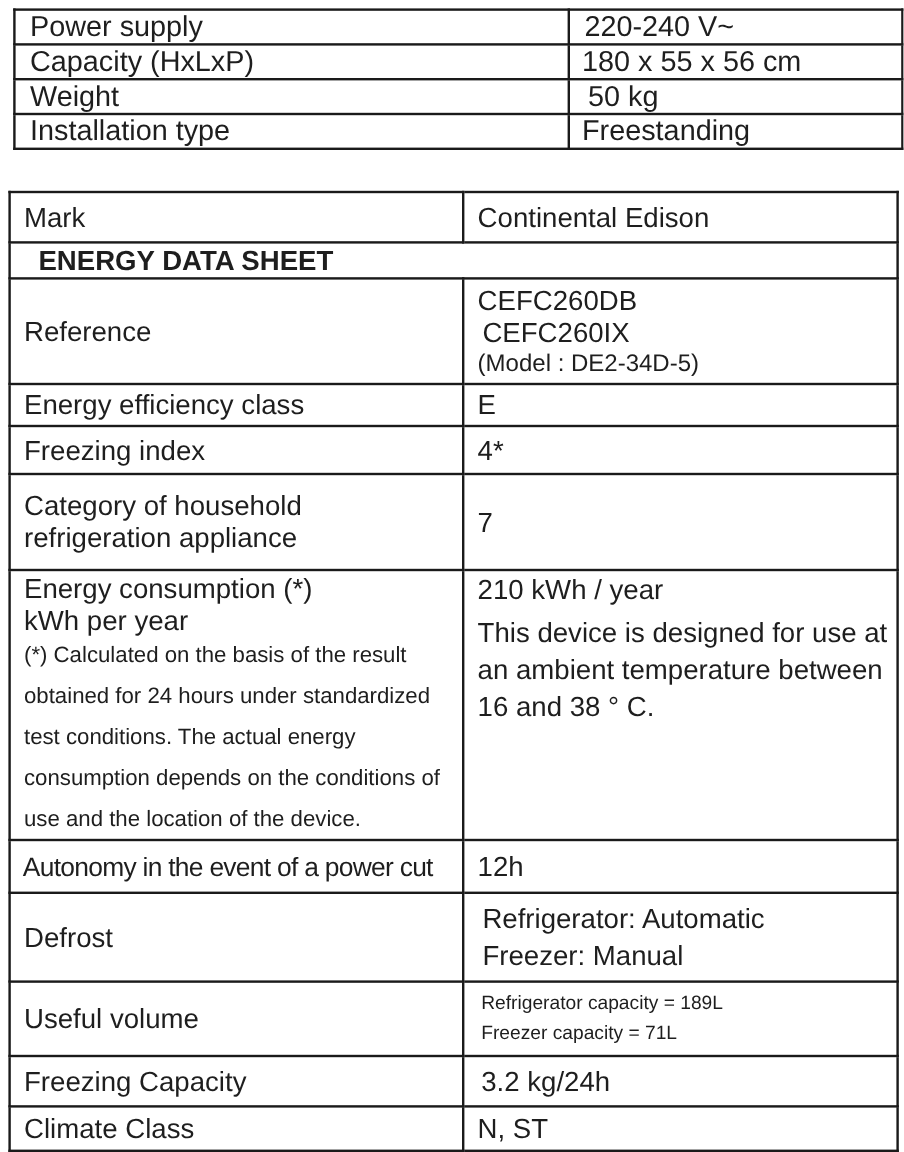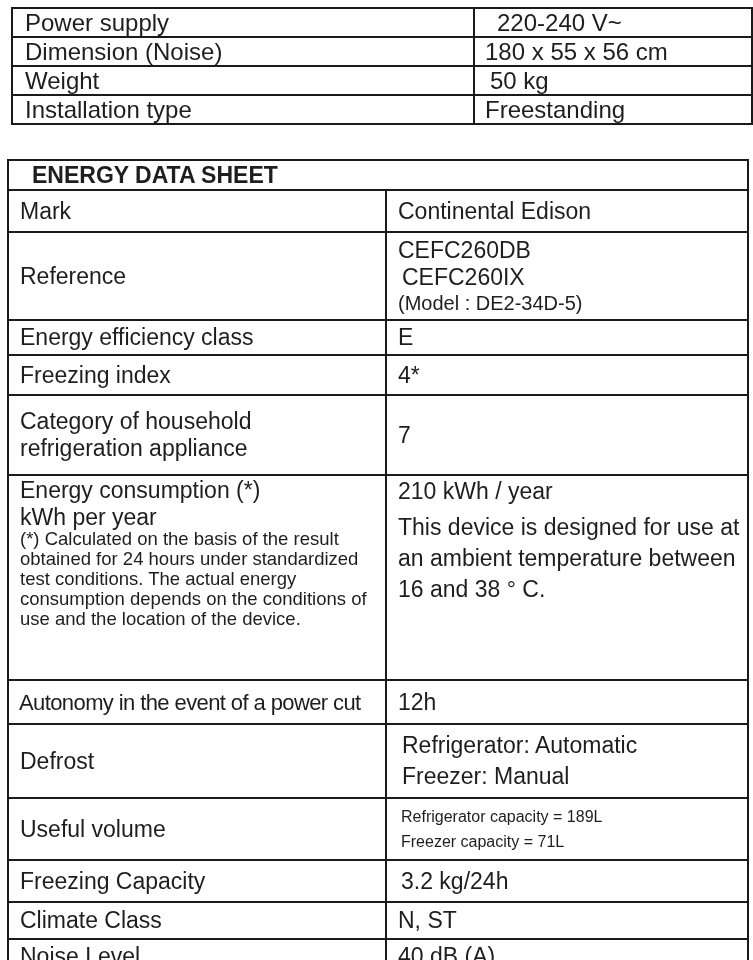--- a/index.html
+++ b/index.html
@@ -15,63 +15,63 @@
   #spec-table td.k { padding-left: 12px; }
   #spec-table td.v { padding-left: 10px; }
 
   #energy-table { left: 7px; top: 159px; width: 740px; }
   #energy-table td { font-size: 23px; line-height: 27px; }
   #energy-table td.k { padding-left: 11px; }
   #energy-table td.v { padding-left: 11px; }
   .hdr { font-weight: bold; padding-left: 23px !important; height: 28px; font-size: 23px; }
 
   .sm { font-size: 20px; line-height: 25px; }
-  .note { font-size: 18.5px; line-height: 20px; }
+  .note { font-size: 18.5px; line-height: 34px; }
   .narrow { letter-spacing: -0.6px; margin-left: 38px; }
 </style>
 </head>
 <body>
 
 <table id="spec-table">
   <colgroup>
       <col style="width:462px">
       <col style="width:278px">
     </colgroup>
   <tbody>
       <tr>
     <td class="k">Power supply</td>
-    <td class="v" style="padding-left:22px">220-240 V~</td>
+    <td class="v" style="padding-left:12px">220-240 V~</td>
   </tr>
   <tr>
-    <td class="k">Dimension (Noise)</td>
+    <td class="k">Capacity (HxLxP)</td>
     <td class="v">180 x 55 x 56 cm</td>
   </tr>
   <tr>
     <td class="k">Weight</td>
     <td class="v" style="padding-left:15px">50 kg</td>
   </tr>
   <tr>
     <td class="k">Installation type</td>
     <td class="v">Freestanding</td>
   </tr>
 </tbody>
   </table>
 
 <table id="energy-table">
   <colgroup>
       <col style="width:378px">
       <col style="width:362px">
     </colgroup>
   <tbody>
-      <tr>
-    <td colspan="2" class="hdr">ENERGY DATA SHEET</td>
-  </tr>
-  <tr style="height:42px">
+      <tr style="height:42px">
     <td class="k">Mark</td>
     <td class="v">Continental Edison</td>
+  </tr>
+  <tr>
+    <td colspan="2" class="hdr">ENERGY DATA SHEET</td>
   </tr>
   <tr style="height:88px">
     <td class="k">Reference</td>
     <td class="v">
       <div>CEFC260DB</div>
       <div style="padding-left:4px">CEFC260IX</div>
       <div class="sm">(Model : DE2-34D-5)</div>
     </td>
   </tr>
   <tr style="height:35px">

